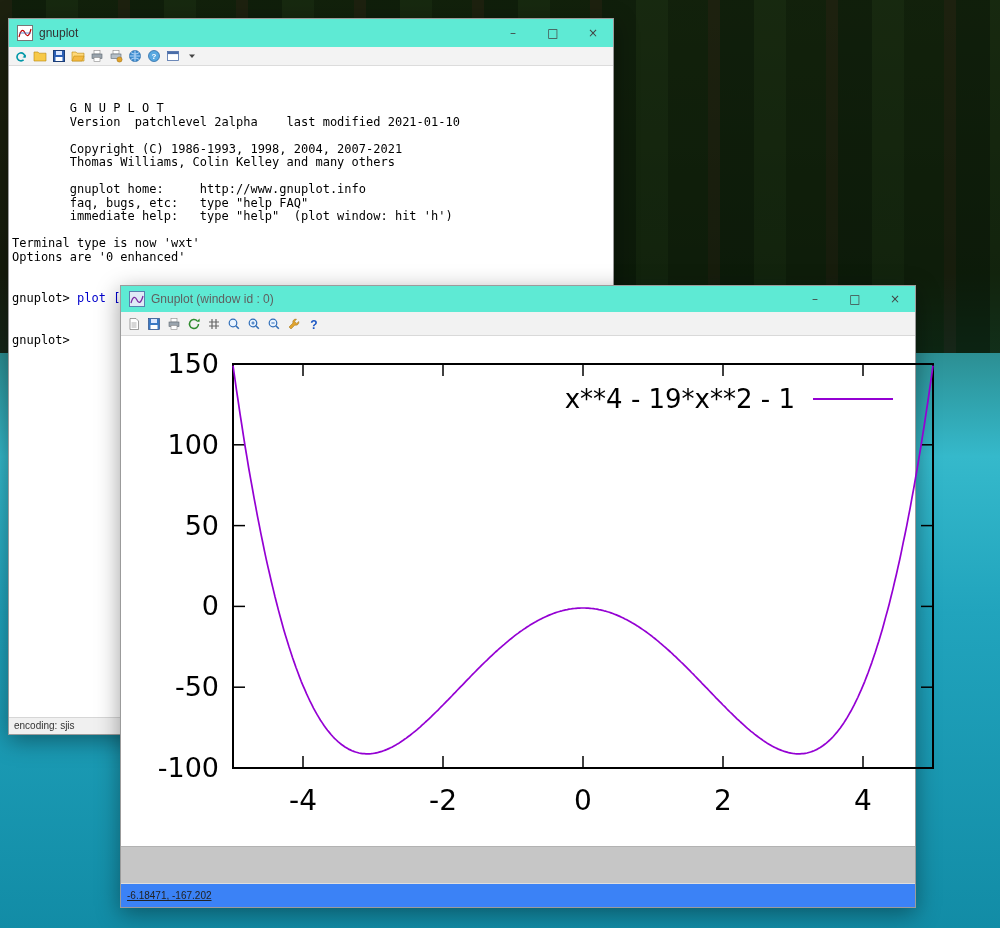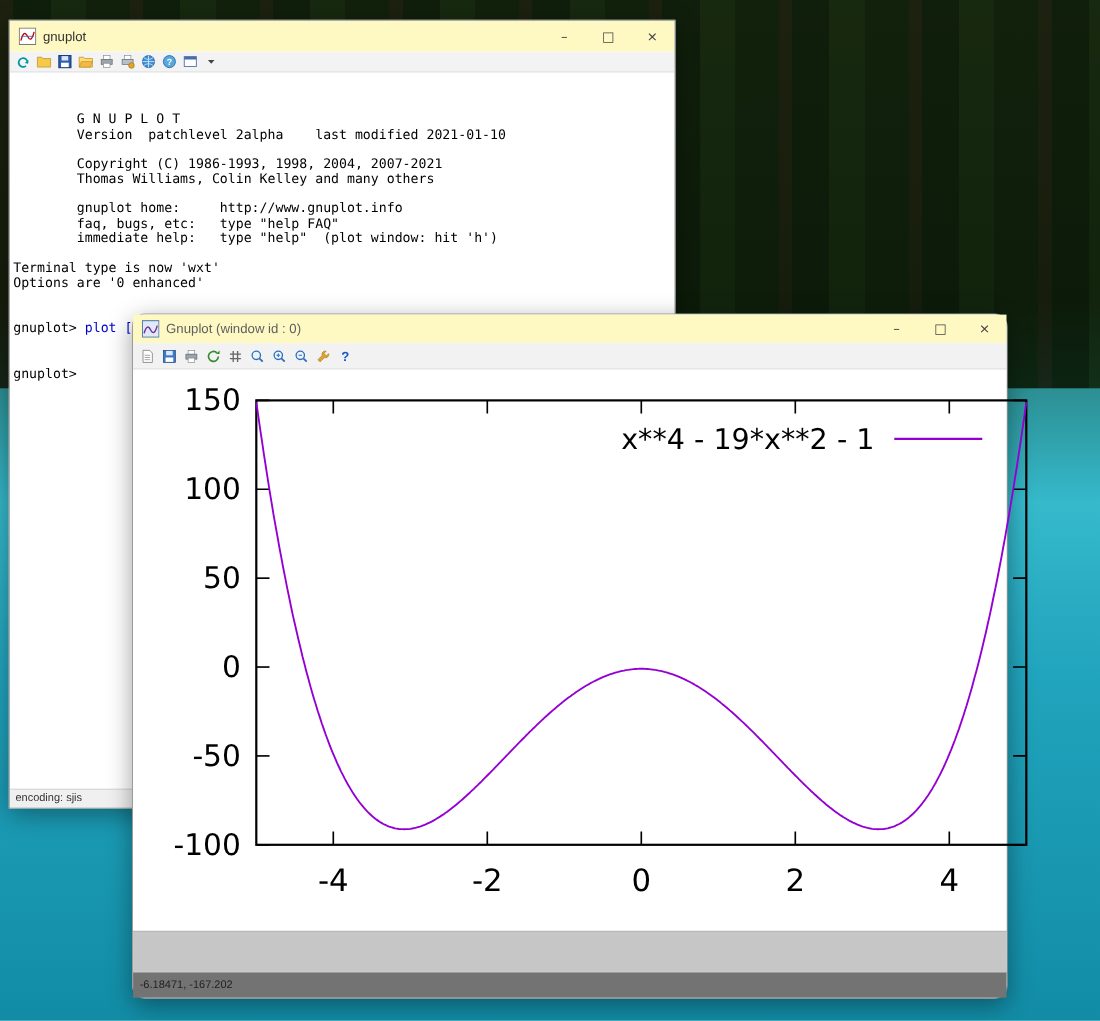--- a/index.html
+++ b/index.html
@@ -17,21 +17,21 @@
     background-blend-mode:multiply; }
   .bg-water { position:absolute; left:0; top:38%; width:100%; height:62%;
     background:linear-gradient(180deg,#2c8f93 0%,#35b9cb 18%,#21a4bd 45%,#128ca6 100%); }
 
   .window { position:absolute; background:#fff; border:1px solid #9b9b9b;
     box-shadow:0 6px 22px rgba(0,0,0,.38); display:flex; flex-direction:column; }
 
   
   .console-window { left:8px; top:18px; width:606px; height:717px; }
 
-  .titlebar { height:28px; background:#fef9c3; display:flex; align-items:center; flex:0 0 auto; }
+  .titlebar { height:28px; background:#5eead4; display:flex; align-items:center; flex:0 0 auto; }
   .app-icon { width:16px; height:16px; margin:0 6px 0 8px; flex:0 0 auto; }
   .title-text { font-size:12px; color:#333; flex:1 1 auto; white-space:nowrap; overflow:hidden; }
   .win-controls { display:flex; height:100%; flex:0 0 auto; }
   .win-btn { width:40px; height:100%; border:none; background:transparent; font-size:12px;
     color:#444; cursor:pointer; font-family:"DejaVu Sans", sans-serif; }
 
   .menubar { height:20px; background:#fff; border-bottom:1px solid #ececec;
     display:flex; align-items:center; padding-left:4px; flex:0 0 auto; }
   .menu-item { font-size:11px; color:#222; padding:0 6px; line-height:20px; cursor:default; white-space:nowrap; }
 
@@ -44,31 +44,31 @@
     font-family:"DejaVu Sans Mono", monospace; font-size:12px; color:#000;
     padding:8px 0 0 3px; white-space:pre; }
   .console-line { min-height:13.5px; line-height:13.5px; white-space:pre; }
   .cmd { color:#0000cc; }
 
   .statusbar { height:17px; background:#f0f0f0; border-top:1px solid #d6d6d6;
     display:flex; align-items:center; font-size:10px; color:#333; flex:0 0 auto; }
   .status-cell { width:136px; padding-left:5px; border-right:1px solid #c8c8c8; height:100%; line-height:16px; }
 
   
-  .plot-window { left:120px; top:285px; width:796px; height:623px;border-radius:12px; }
+  .plot-window { left:120px; top:285px; width:796px; height:623px; }
   .plot-window .titlebar { height:26px; }
   .plot-window .title-text { color:#5f5f5f; }
   .plot-toolbar { height:24px; background:#f2f2f2; border-bottom:1px solid #d9d9d9;
     display:flex; align-items:center; padding-left:5px; gap:4px; flex:0 0 auto; }
   .plot-canvas { flex:0 0 auto; height:510px; background:#fff; position:relative; }
   .plot-canvas svg { display:block; width:863px; height:510px;
     font-family:"DejaVu Sans", sans-serif; }
   .plot-grayband { flex:0 0 auto; height:37px; background:#c6c6c6; border-top:1px solid #b2b2b2; }
-  .plot-statusbar { flex:1 1 auto; background:#737373; border-top:1px solid #dedede;
-    display:flex; align-items:center; font-size:10px; color:#222; padding-left:6px; }
+  .plot-statusbar { flex:1 1 auto; background:#3b82f6; border-top:1px solid #dedede;
+    display:flex; align-items:center; font-size:10px; color:#222; padding-left:6px;text-decoration:underline; }
 </style>
 </head>
 <body>
 
 <div class="desktop">
   <div class="bg-forest"></div>
   <div class="bg-water"></div>
 
   <section class="window console-window">
     <header class="titlebar">

